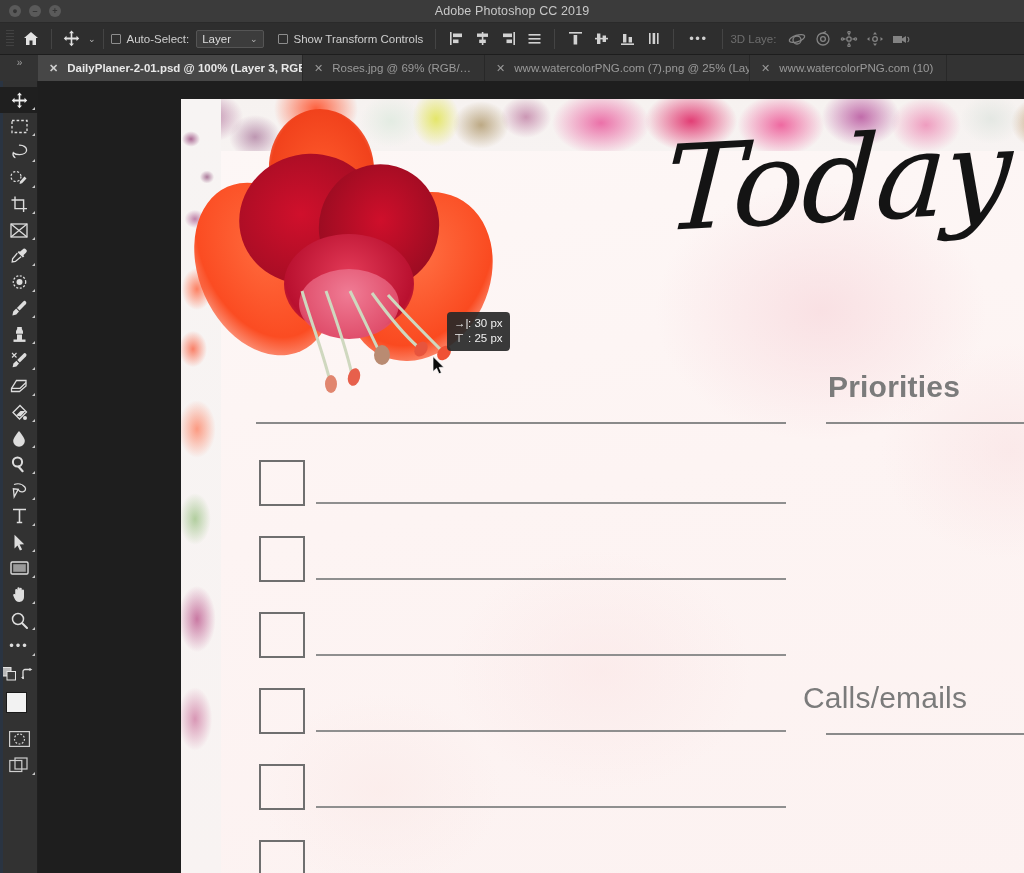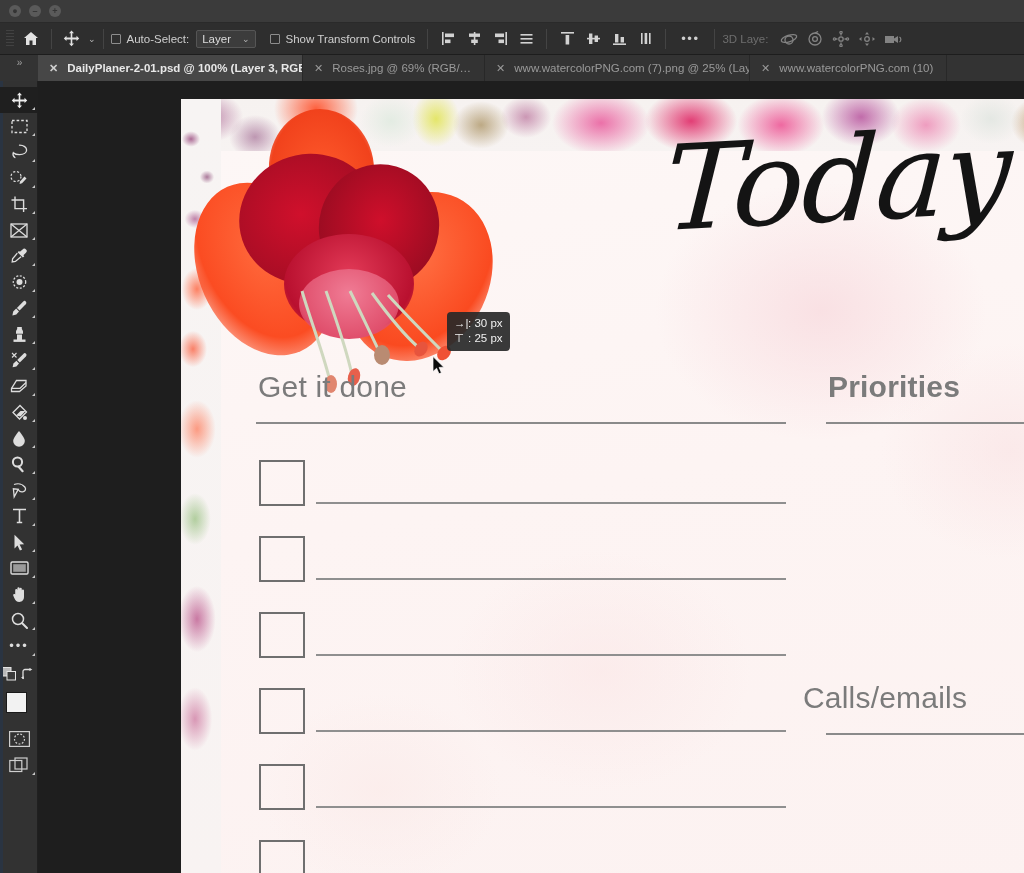--- a/index.html
+++ b/index.html
@@ -44,21 +44,21 @@
   .moveicon{ width:24px; display:flex; justify-content:center; }
   .caret{ font-size:9px; color:#b5b5b5; margin-left:5px; }
   .cbox{
     width:10px; height:10px; border:1px solid #8d8d8d; background:#2e2e2e;
     border-radius:1px; margin-right:6px;
   }
   .oblabel{ font-size:11.5px; color:#cfcfcf; white-space:nowrap; }
   .selectbox{
     margin-left:7px; height:18px; background:#3c3c3c; border:1px solid #555;
     border-radius:2px; display:flex; align-items:center; padding:0 5px;
-    font-size:11.5px; color:#dcdcdc; gap:6px;
+    font-size:11.5px; color:#dcdcdc; gap:14px;
   }
   .alignbtn{ width:26px; height:24px; display:flex; align-items:center; justify-content:center; }
   .dots{ letter-spacing:1.5px; color:#cfcfcf; font-size:13px; padding:0 8px; }
   .mode3d{ font-size:11.5px; color:#6e6e6e; margin-right:8px; }
   .icon3d{ width:26px; height:24px; display:flex; align-items:center; justify-content:center; opacity:.55; }
 
   
   .tabbar{
     position:absolute; left:38px; top:55px; width:986px; height:26px;
     background:#333; display:flex; align-items:stretch;
@@ -214,20 +214,21 @@
       <div class="light">
           <span class="g">●</span>
         </div>
       <div class="light">
           <span class="g">–</span>
         </div>
       <div class="light">
           <span class="g">+</span>
         </div>
     </div>
+    <div class="win-title">Adobe Photoshop CC 2019</div>
   </div>
 
   <div class="optionsbar">
     <div class="grip"></div>
 
     <div class="ob-item homeicon">
       <svg width="16" height="15" viewBox="0 0 16 15">
           <path d="M8 1 L15 7 H13 V14 H9.5 V9.5 H6.5 V14 H3 V7 H1 Z" fill="#e2e2e2"></path>
         </svg>
     </div>
@@ -593,21 +594,20 @@
           <ellipse cx="47" cy="95" rx="6" ry="9" fill="#e1866f"></ellipse>
           <ellipse cx="70" cy="88" rx="6" ry="9" fill="#e7604c" transform="rotate(15 70 88)"></ellipse>
           <ellipse cx="98" cy="66" rx="8" ry="10" fill="#b98b72"></ellipse>
           <ellipse cx="137" cy="60" rx="6" ry="8" fill="#e7543d" transform="rotate(35 137 60)"></ellipse>
           <ellipse cx="160" cy="64" rx="6" ry="8" fill="#ef5135" transform="rotate(40 160 64)"></ellipse>
         </svg>
       </div>
 
       <div class="today">Today</div>
 
-      <div class="sec-title" style="left:77px;top:271px;">Get it done</div>
       <div class="rule" style="left:75px;top:323px;width:530px;"></div>
 
       <div class="sec-title" style="left:647px;top:271px;font-weight:bold;">Priorities</div>
       <div class="rule" style="left:645px;top:323px;width:255px;"></div>
 
       <div class="sec-title" style="left:622px;top:582px;">Calls/emails</div>
       <div class="rule" style="left:645px;top:634px;width:255px;"></div>
 
       <div>
         <div class="chk" style="left:78px;top:361px;"></div>

